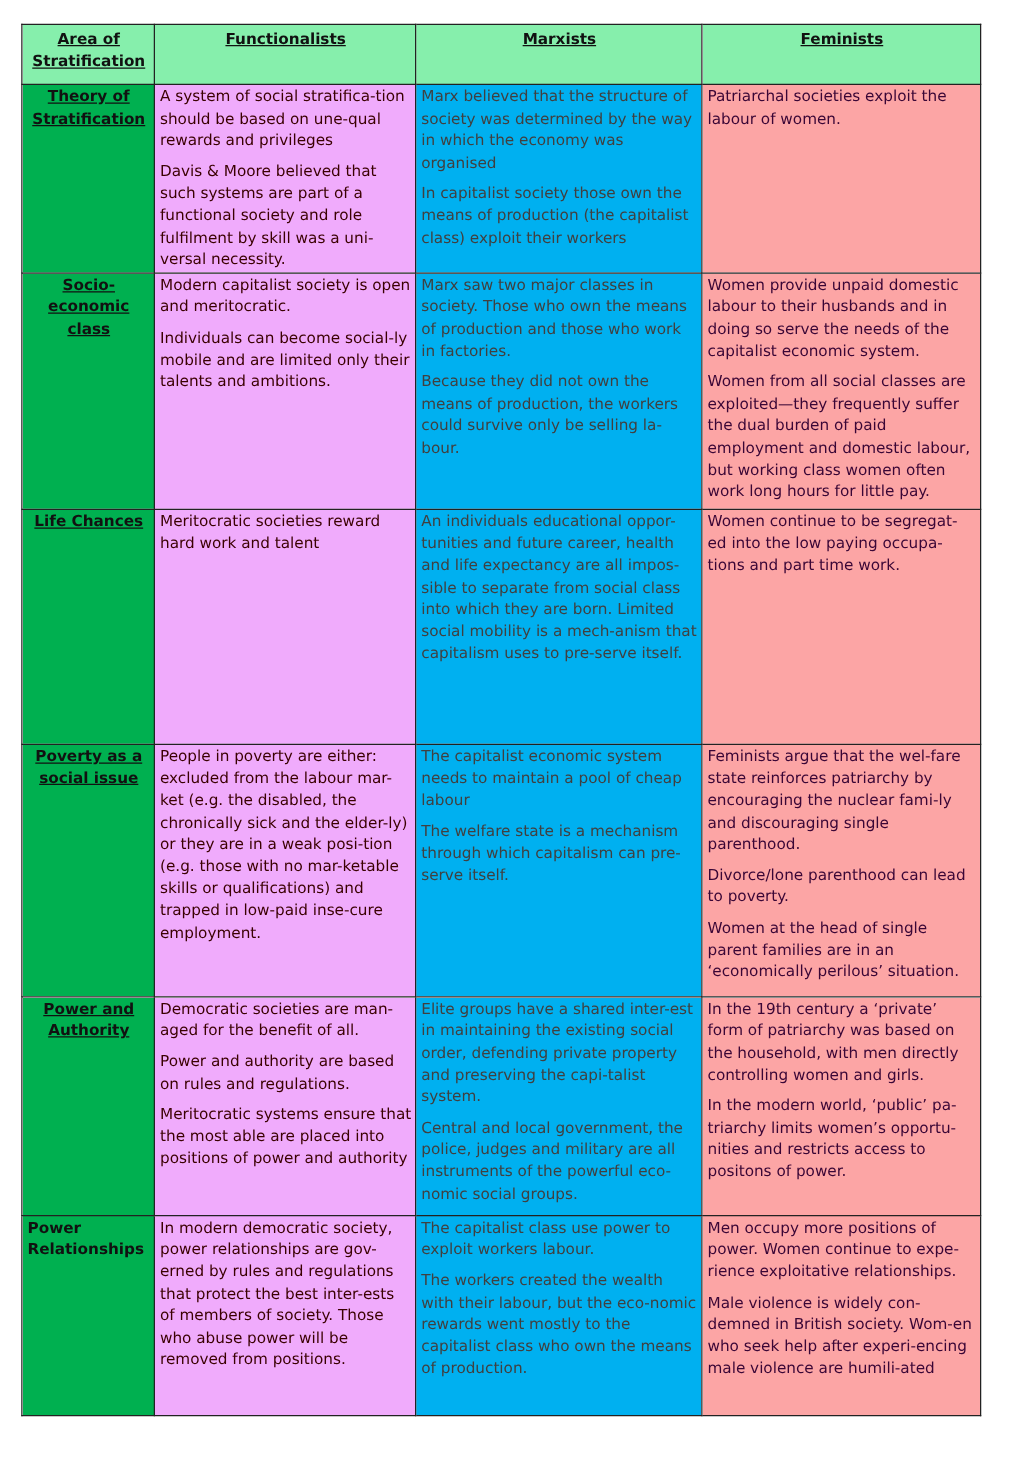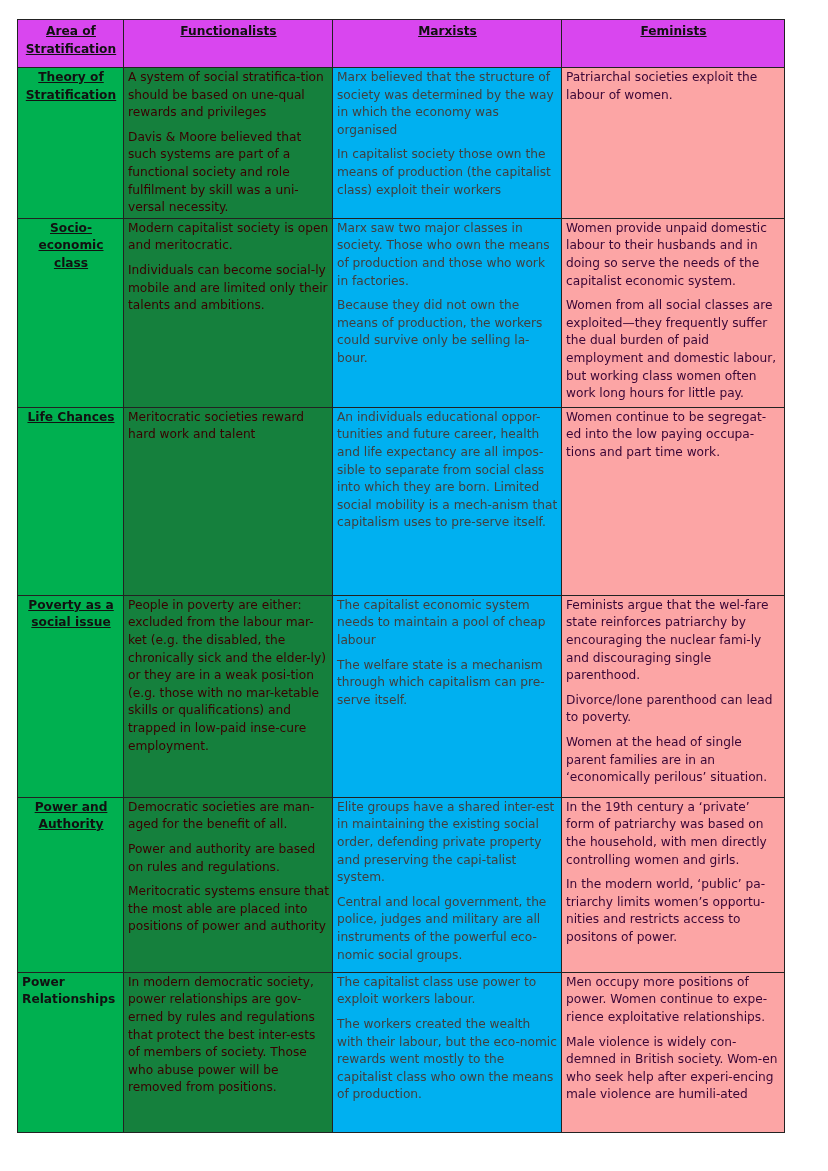--- a/index.html
+++ b/index.html
@@ -11,31 +11,31 @@
       font-size: 12.2px; line-height: 17.6px;
       border: 1.5px solid #1c1c1c;
     }
     .sheet td, .sheet th {
       border: 1px solid #222;
       vertical-align: top;
       padding: 1px 3px 1px 4px;
       overflow: hidden;
     }
     .sheet th {
-      background: #d946ef; color: #111; font-weight: bold;
+      background: #86efac; color: #111; font-weight: bold;
       text-align: center; text-decoration: underline;
       padding-top: 3px;
     }
     .sheet td.area {
       background: #00b050; color: #111; font-weight: bold;
       text-align: center; padding-top: 1px;
     }
     .sheet td.area.u { text-decoration: underline; }
     .sheet td.area.left { text-align: left; text-decoration: none; }
-    .sheet td.func { background: #15803d; color: #3a0000; }
+    .sheet td.func { background: #f0abfc; color: #3a0000; }
     .sheet td.marx { background: #00b0f0; color: #404040; }
     .sheet td.fem  { background: #fca5a5; color: #3a0636; }
     .sheet p { margin: 0 0 7px 0; }
     .sheet p:last-child { margin-bottom: 0; }
     col.c1 { width: 106px; } col.c2 { width: 209px; } col.c3 { width: 229px; } col.c4 { width: 223px; }
     tr.h0 { height: 48px; } tr.h1 { height: 114px; } tr.h2 { height: 189px; } tr.h3 { height: 188px; }
     tr.h4 { height: 202px; } tr.h5 { height: 175px; padding-left: 32px; } tr.h6 { height: 160px; }
   </style>
 </head>
 <body>

